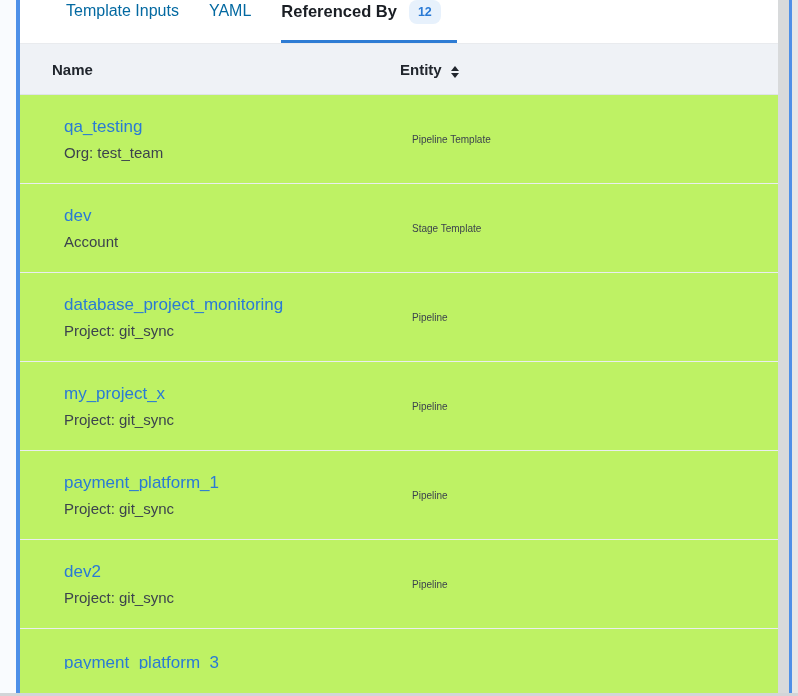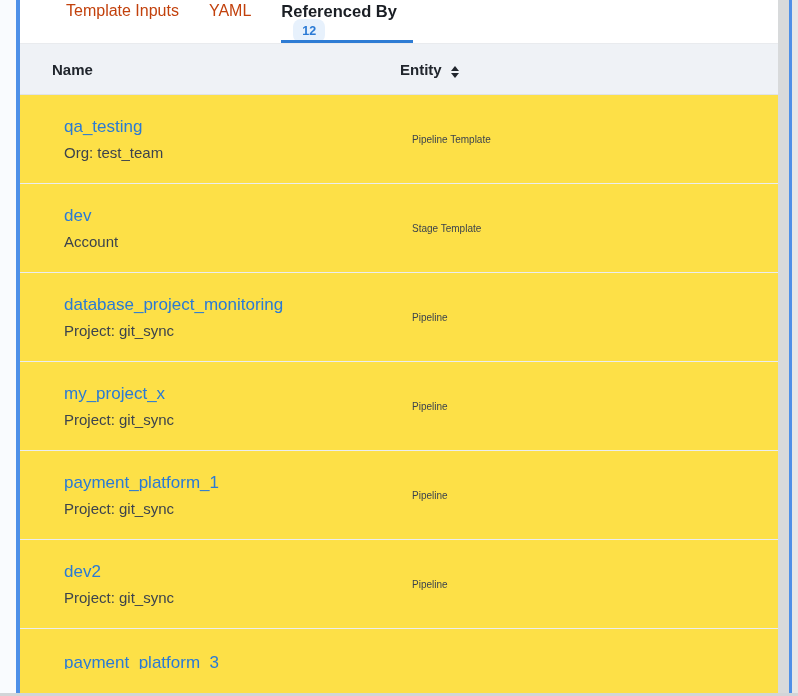--- a/index.html
+++ b/index.html
@@ -19,23 +19,23 @@
   .bottom-edge{position:absolute;bottom:0;left:0;width:798px;height:3px;background:#d2d5d8;z-index:9;}
 
   
   .tabbar{
     height:44px;background:#ffffff;display:flex;align-items:flex-start;
     padding:2px 0 0 46px;box-sizing:border-box;position:relative;
     border-bottom:1px solid #e9ebee;
   }
   .tab{
     position:relative;height:41px;display:flex;align-items:flex-start;
-    margin-right:30px;font-size:16px;color:#c2410c;cursor:pointer;white-space:nowrap;
+    margin-right:30px;font-size:16px;color:#0369a1;cursor:pointer;white-space:nowrap;
   }
-  .tab.active{color:#1a1e24;font-weight:700;font-size:16.5px;flex-direction:column;}
+  .tab.active{color:#1a1e24;font-weight:700;font-size:16.5px;}
   .tab.active::after{
     content:"";position:absolute;left:0;right:-16px;bottom:0;height:3px;
     background:#2e7cd4;
   }
   .badge{
     background:#e7f1fc;color:#2a7ad5;font-size:12.5px;font-weight:700;
     padding:5px 9px;border-radius:8px;margin-left:12px;position:relative;top:-2px;
   }
 
   
@@ -45,21 +45,21 @@
     align-items:center;font-weight:700;font-size:15px;color:#21262d;
   }
   .th-entity{display:flex;align-items:flex-end;gap:9px;cursor:pointer;width:fit-content;}
   .sort{display:inline-flex;flex-direction:column;gap:2px;}
   .sort i{display:block;width:0;height:0;border-left:4px solid transparent;border-right:4px solid transparent;}
   .sort .up{border-bottom:5px solid #21262d;}
   .sort .down{border-top:5px solid #21262d;}
 
   .row{
     display:grid;grid-template-columns:348px 1fr;padding-left:44px;
-    align-items:center;background:#fde047;border-bottom:1px solid #eaedf0;
+    align-items:center;background:#bef264;border-bottom:1px solid #eaedf0;
     box-sizing:border-box;height:89px;
   }
   .name-cell{display:flex;flex-direction:column;gap:7px;}
   .name-link{color:#2a7ad5;font-size:17px;text-decoration:none;width:fit-content;cursor:pointer;}
   .scope{color:#3c434d;font-size:15px;}
   .scope:empty{display:none;}
   .entity{color:#3c434d;font-size:10px;}
 
   .row.clip{align-items:start;padding-top:24px;height:68px;border-bottom:none;}
   .row.clip .name-wrap{height:16px;overflow:hidden;}

